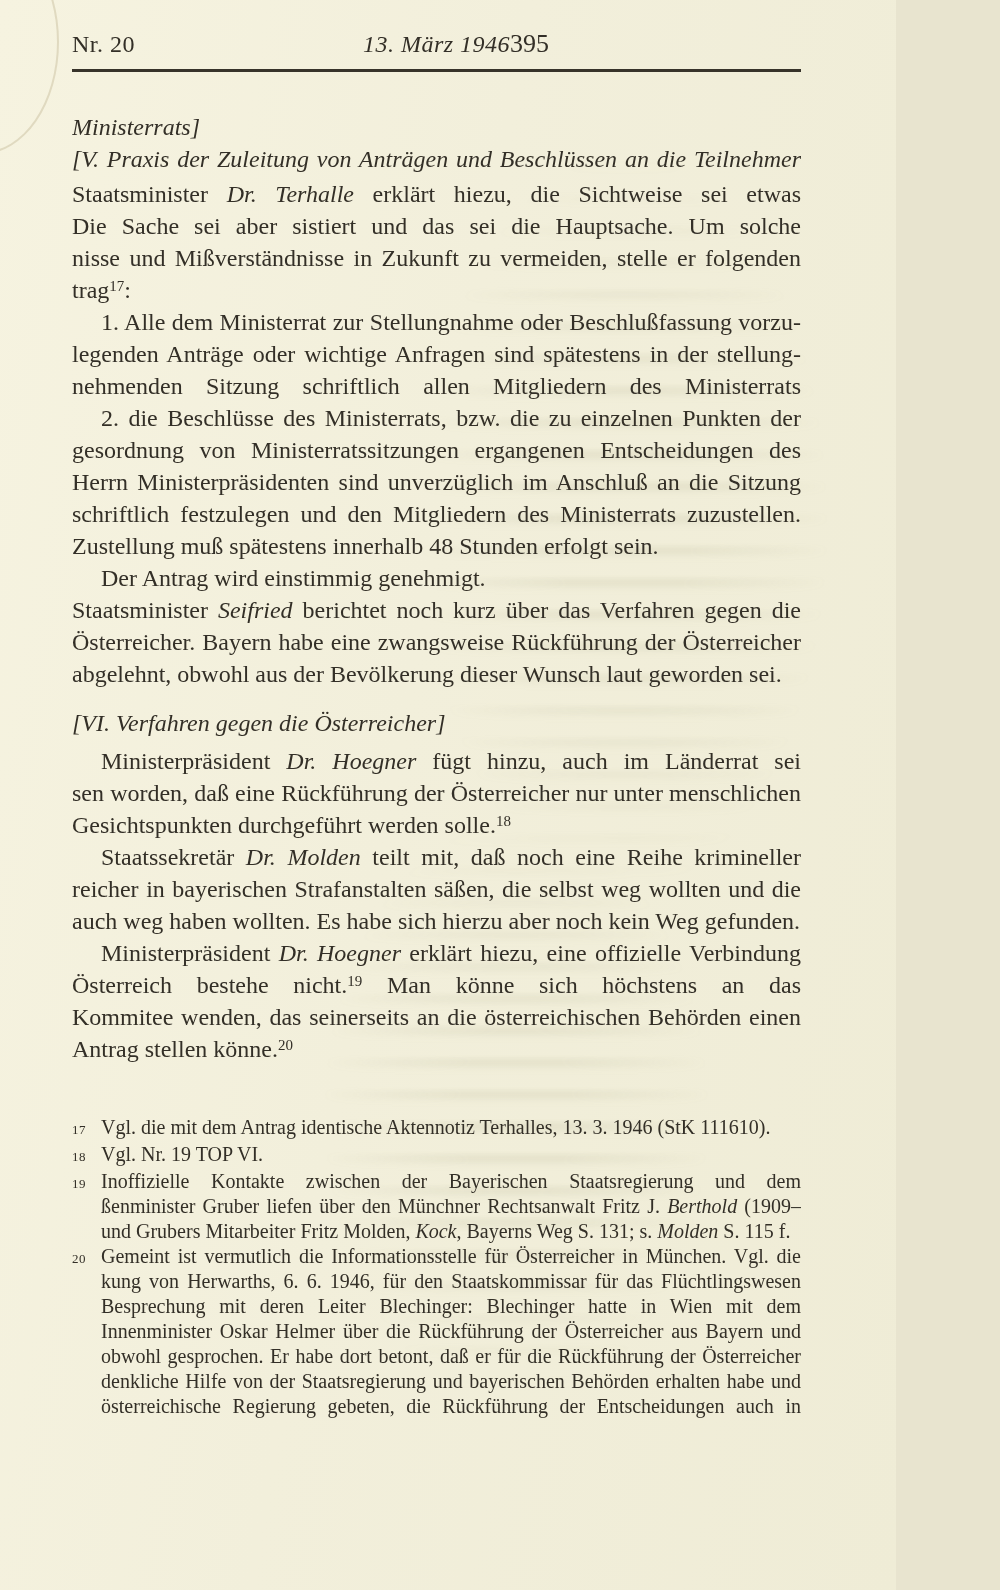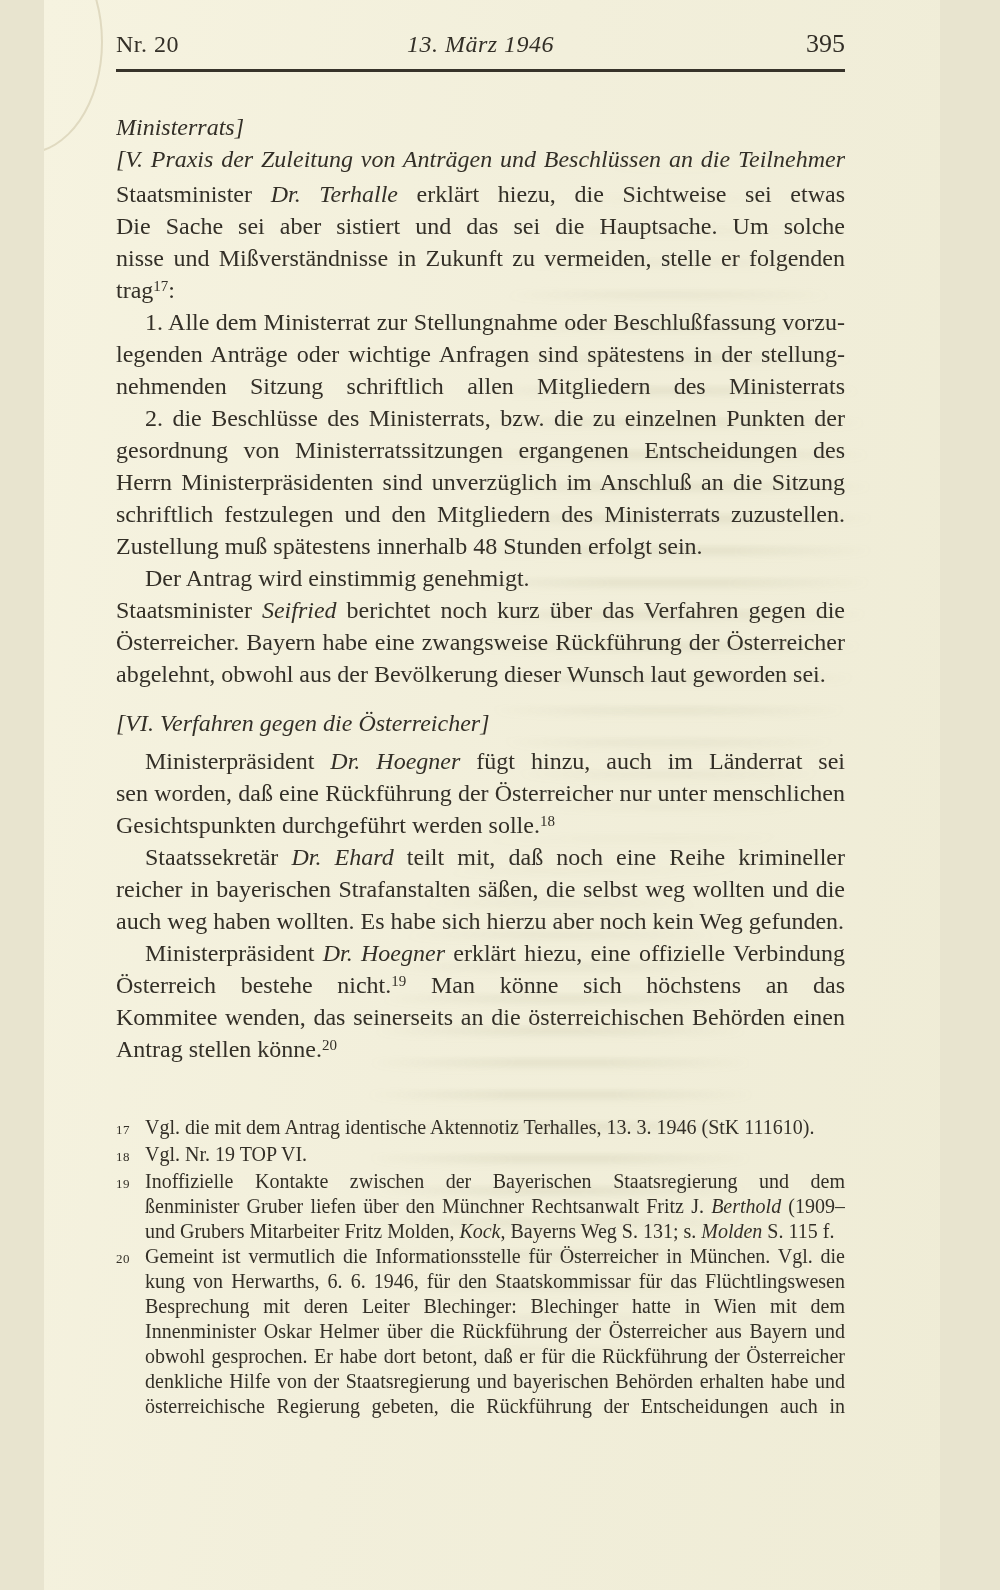--- a/index.html
+++ b/index.html
@@ -10,21 +10,20 @@
     overflow:hidden;
   }
   .page{
     position:relative;
     width:896px;height:1590px;
     background:linear-gradient(100deg,#f6f3e0 0%,#f2efdb 45%,#efecd6 100%);
     color:#332f27;
     overflow:hidden;
     box-sizing:border-box;
     padding:30px 95px 15px 72px;
-    margin-left:44px;
   }
   
   .crease{
     position:absolute;left:-95px;top:-70px;width:150px;height:220px;
     border:2px solid rgba(205,196,165,0.55);
     border-radius:50%;
     pointer-events:none;
   }
   
   .bleed{
@@ -44,21 +43,21 @@
   .header{
     position:relative;
     display:grid;
     grid-template-columns:1fr auto 1fr;
     align-items:baseline;
     font-size:24px;
     line-height:28px;
   }
   .header .issue{text-align:left;letter-spacing:0.5px;}
   .header .date{text-align:center;letter-spacing:0.5px;font-style:italic;}
-  .header .pageno{text-align:right;font-size:26px;}
+  .header .pageno{font-size:26px;}
   .header-rule{
     border:0;
     border-top:3px solid #37332a;
     margin:11px 0 0 0;
   }
   .doc-body{
     position:relative;
     margin-top:39px;
     font-size:24px;
     line-height:32px;
@@ -153,21 +152,21 @@
       </div>
       <div class="block heading">
         <div class="line last">[VI. Verfahren gegen die Österreicher]</div>
       </div>
       <div class="block para indent">
         <div class="line">Ministerpräsident <i>Dr. Hoegner</i> fügt hinzu, auch im Länderrat sei beschlos-</div>
         <div class="line">sen worden, daß eine Rückführung der Österreicher nur unter menschlichen</div>
         <div class="line last">Gesichtspunkten durchgeführt werden solle.<sup>18</sup></div>
       </div>
       <div class="block para indent">
-        <div class="line">Staatssekretär <i>Dr. Ehard</i> teilt mit, daß noch eine Reihe krimineller Öster-</div>
+        <div class="line">Staatssekretär <i>Dr. Molden</i> teilt mit, daß noch eine Reihe krimineller Öster-</div>
         <div class="line">reicher in bayerischen Strafanstalten säßen, die selbst weg wollten und die wir</div>
         <div class="line last">auch weg haben wollten. Es habe sich hierzu aber noch kein Weg gefunden.</div>
       </div>
       <div class="block para indent">
         <div class="line">Ministerpräsident <i>Dr. Hoegner</i> erklärt hiezu, eine offizielle Verbindung mit</div>
         <div class="line">Österreich bestehe nicht.<sup>19</sup> Man könne sich höchstens an das Österreichische</div>
         <div class="line">Kommitee wenden, das seinerseits an die österreichischen Behörden einen</div>
         <div class="line last">Antrag stellen könne.<sup>20</sup></div>
       </div>
     </div>

